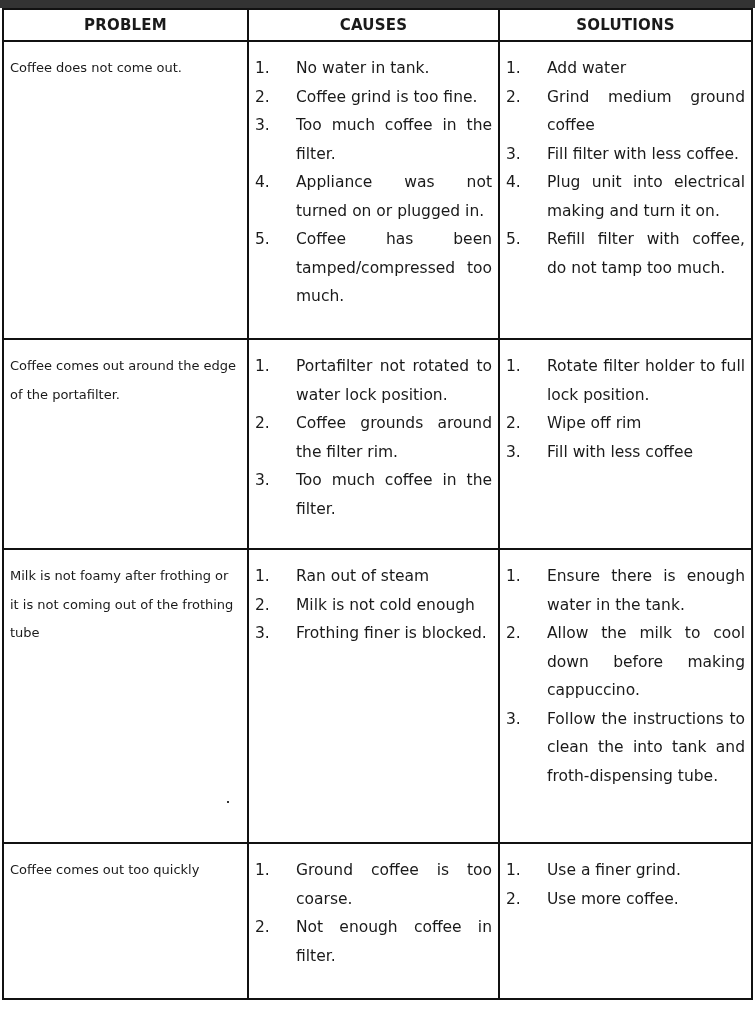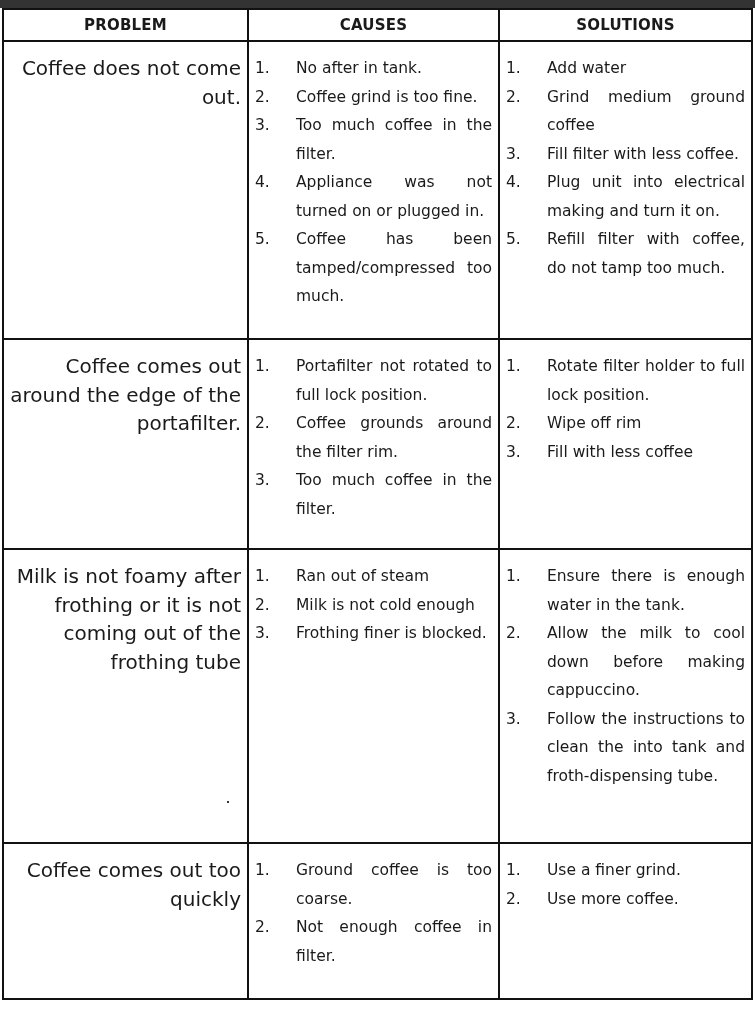--- a/index.html
+++ b/index.html
@@ -30,24 +30,23 @@
     font-weight: bold;
     font-size: 15px;
     text-align: center;
     vertical-align: middle;
     letter-spacing: 0.2px;
   }
   col.c1 { width: 245px; }
   col.c2 { width: 251px; }
   col.c3 { width: 253px; }
   .prob {
-    font-size: 20px;
+    font-size: 13px;
     line-height: 28.5px;
     padding: 12px 6px 0 6px;
-    text-align: right;
   }
   ol.items {
     list-style: none; margin: 0; padding: 12px 6px 0 4px;
   }
   ol.items li {
     display: flex;
     font-size: 15.5px;
     line-height: 28.5px;
   }
   ol.items li .num { width: 41px; flex: 0 0 41px; padding-left: 2px; }
@@ -82,21 +81,21 @@
   <tbody>
 
     <tr class="r1">
       <td>
           <div class="prob">Coffee does not come out.</div>
         </td>
       <td>
         <ol class="items">
           <li>
               <span class="num">1.</span>
-              <span class="txt">No after in tank.</span>
+              <span class="txt">No water in tank.</span>
             </li>
           <li>
               <span class="num">2.</span>
               <span class="txt">Coffee grind is too fine.</span>
             </li>
           <li>
               <span class="num">3.</span>
               <span class="txt">Too much coffee in the filter.</span>
             </li>
           <li>
@@ -136,21 +135,21 @@
     </tr>
 
     <tr class="r2">
       <td>
           <div class="prob">Coffee comes out around the edge of the portafilter.</div>
         </td>
       <td>
         <ol class="items">
           <li>
               <span class="num">1.</span>
-              <span class="txt">Portafilter not rotated to full lock position.</span>
+              <span class="txt">Portafilter not rotated to water lock position.</span>
             </li>
           <li>
               <span class="num">2.</span>
               <span class="txt">Coffee grounds around the filter rim.</span>
             </li>
           <li>
               <span class="num">3.</span>
               <span class="txt">Too much coffee in the filter.</span>
             </li>
         </ol>

